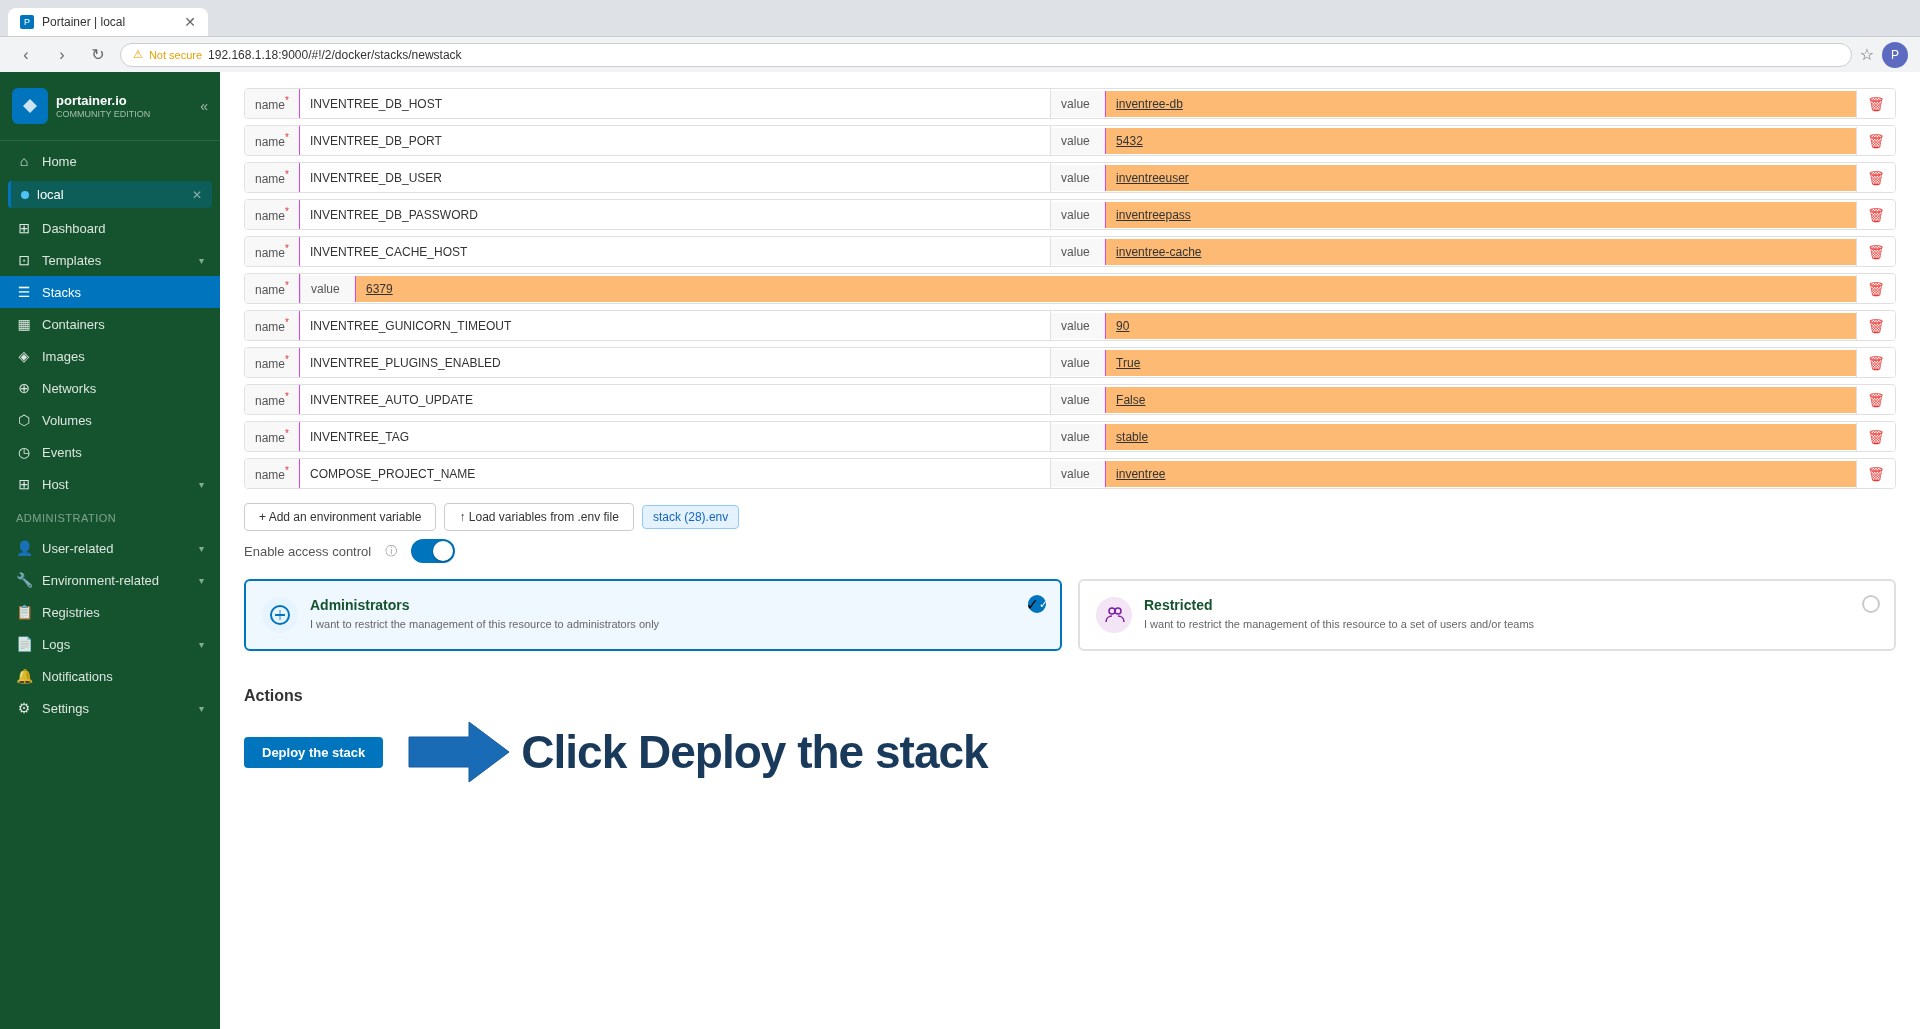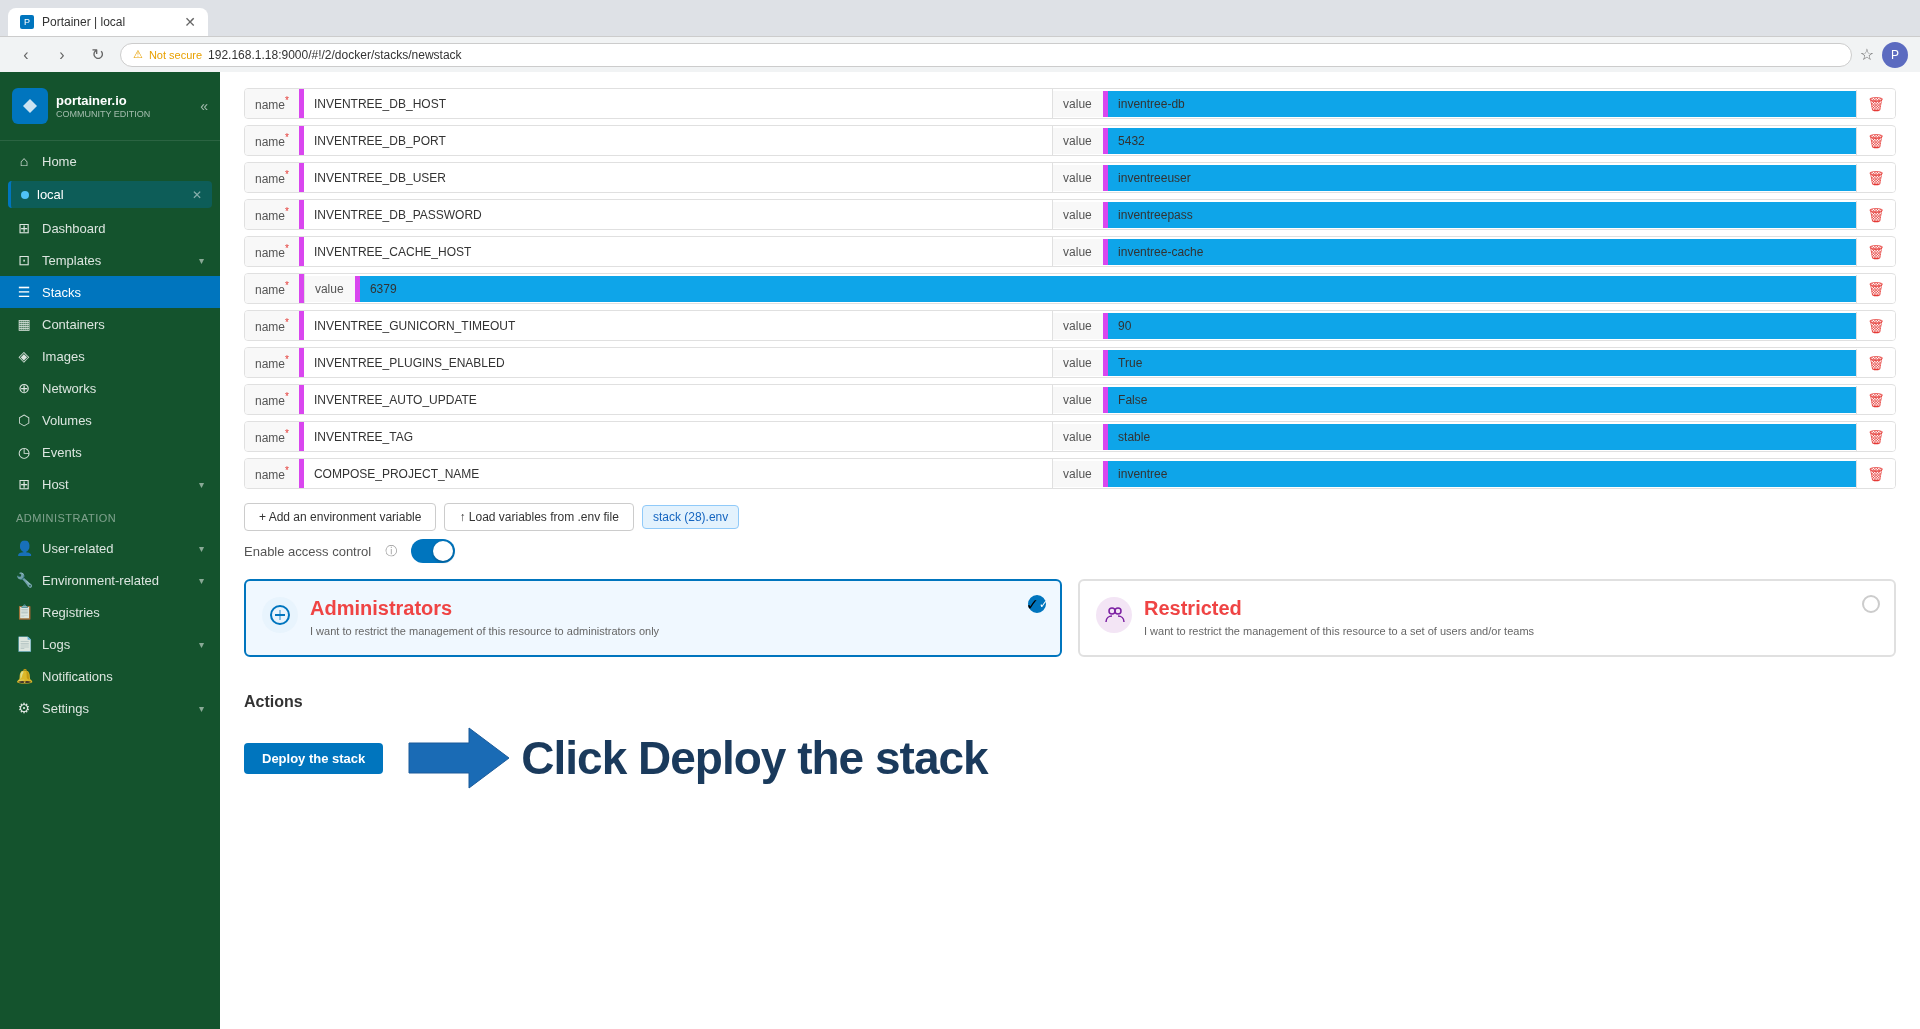--- a/index.html
+++ b/index.html
@@ -44,24 +44,24 @@
     .sidebar-env .env-close { font-size: 12px; color: rgba(255,255,255,0.5); }
 
     .sidebar-admin-label { padding: 8px 16px 4px; font-size: 11px; color: rgba(255,255,255,0.45); text-transform: uppercase; letter-spacing: 0.5px; }
 
     
     .main-content { flex: 1; background: white; overflow-y: auto; padding: 0; }
     .content-area { padding: 16px 24px; }
 
     
     .env-row { display: flex; align-items: center; gap: 0; margin-bottom: 6px; border: 1px solid #e0e0e0; border-radius: 4px; overflow: hidden; background: white; }
-    .env-label { padding: 6px 10px; font-size: 12px; color: #555; background: #f8f8f8; border-right: 5px solid #d946ef; white-space: nowrap; min-width: 55px; }
+    .env-label { padding: 6px 10px; font-size: 12px; color: #555; background: #f8f8f8; border-right: 1px solid #d946ef; white-space: nowrap; min-width: 55px; }
     .env-label sup { color: #e53935; font-size: 10px; }
     .env-input { flex: 1; padding: 6px 10px; font-size: 12px; border: none; outline: none; color: #333; background: white; }
-    .env-input.value-input { background: #0ea5e9; }
+    .env-input.value-input { background: #fdba74; text-decoration: underline; }
     .env-divider { width: 1px; background: #e0e0e0; align-self: stretch; }
     .env-delete { padding: 6px 10px; background: white; border: none; border-left: 1px solid #e0e0e0; cursor: pointer; color: #e53935; font-size: 14px; display: flex; align-items: center; justify-content: center; }
 
     
     .actions-bar { display: flex; gap: 8px; align-items: center; padding: 8px 0; flex-wrap: wrap; }
     .btn { padding: 6px 14px; border-radius: 4px; font-size: 12px; cursor: pointer; border: 1px solid transparent; display: flex; align-items: center; gap: 6px; }
     .btn-outline { background: white; border-color: #ccc; color: #333; }
     .env-file-badge { background: #e3f2fd; color: #1565c0; border: 1px solid #90caf9; border-radius: 4px; padding: 4px 10px; font-size: 12px; }
 
     
@@ -73,21 +73,21 @@
     .toggle-help { color: #999; font-size: 12px; }
 
     .access-cards { display: flex; gap: 16px; margin-bottom: 20px; }
     .access-card { flex: 1; border: 2px solid #e0e0e0; border-radius: 6px; padding: 16px; display: flex; align-items: flex-start; gap: 12px; position: relative; cursor: pointer; }
     .access-card.selected { border-color: #0075be; background: #f0f8ff; }
     .card-radio { width: 18px; height: 18px; border-radius: 50%; border: 2px solid #ccc; position: absolute; top: 14px; right: 14px; display: flex; align-items: center; justify-content: center; }
     .card-radio.checked { border-color: #0075be; background: #0075be; }
     .card-radio.checked::after { content: '✓'; color: white; font-size: 11px; }
     .card-icon { width: 36px; height: 36px; border-radius: 50%; background: #e8f4fd; display: flex; align-items: center; justify-content: center; color: #0075be; font-size: 18px; flex-shrink: 0; }
     .card-icon.restricted { background: #f3e5f5; color: #7b1fa2; }
-    .card-title { font-size: 20px; font-weight: 600; color: #ef4444; margin-bottom: 4px; }
+    .card-title { font-size: 14px; font-weight: 600; color: #14532d; margin-bottom: 4px; }
     .card-desc { font-size: 11px; color: #666; line-height: 1.4; }
 
     
     .actions-section { padding: 16px 0; }
     .actions-section-title { font-size: 16px; font-weight: 600; color: #333; margin-bottom: 12px; }
     .deploy-area { display: flex; align-items: center; gap: 16px; }
     .btn-deploy { background: #0075be; color: white; border: none; padding: 8px 18px; border-radius: 4px; font-size: 13px; font-weight: 600; cursor: pointer; }
 
     
     .arrow-annotation { display: flex; align-items: center; gap: 12px; }

